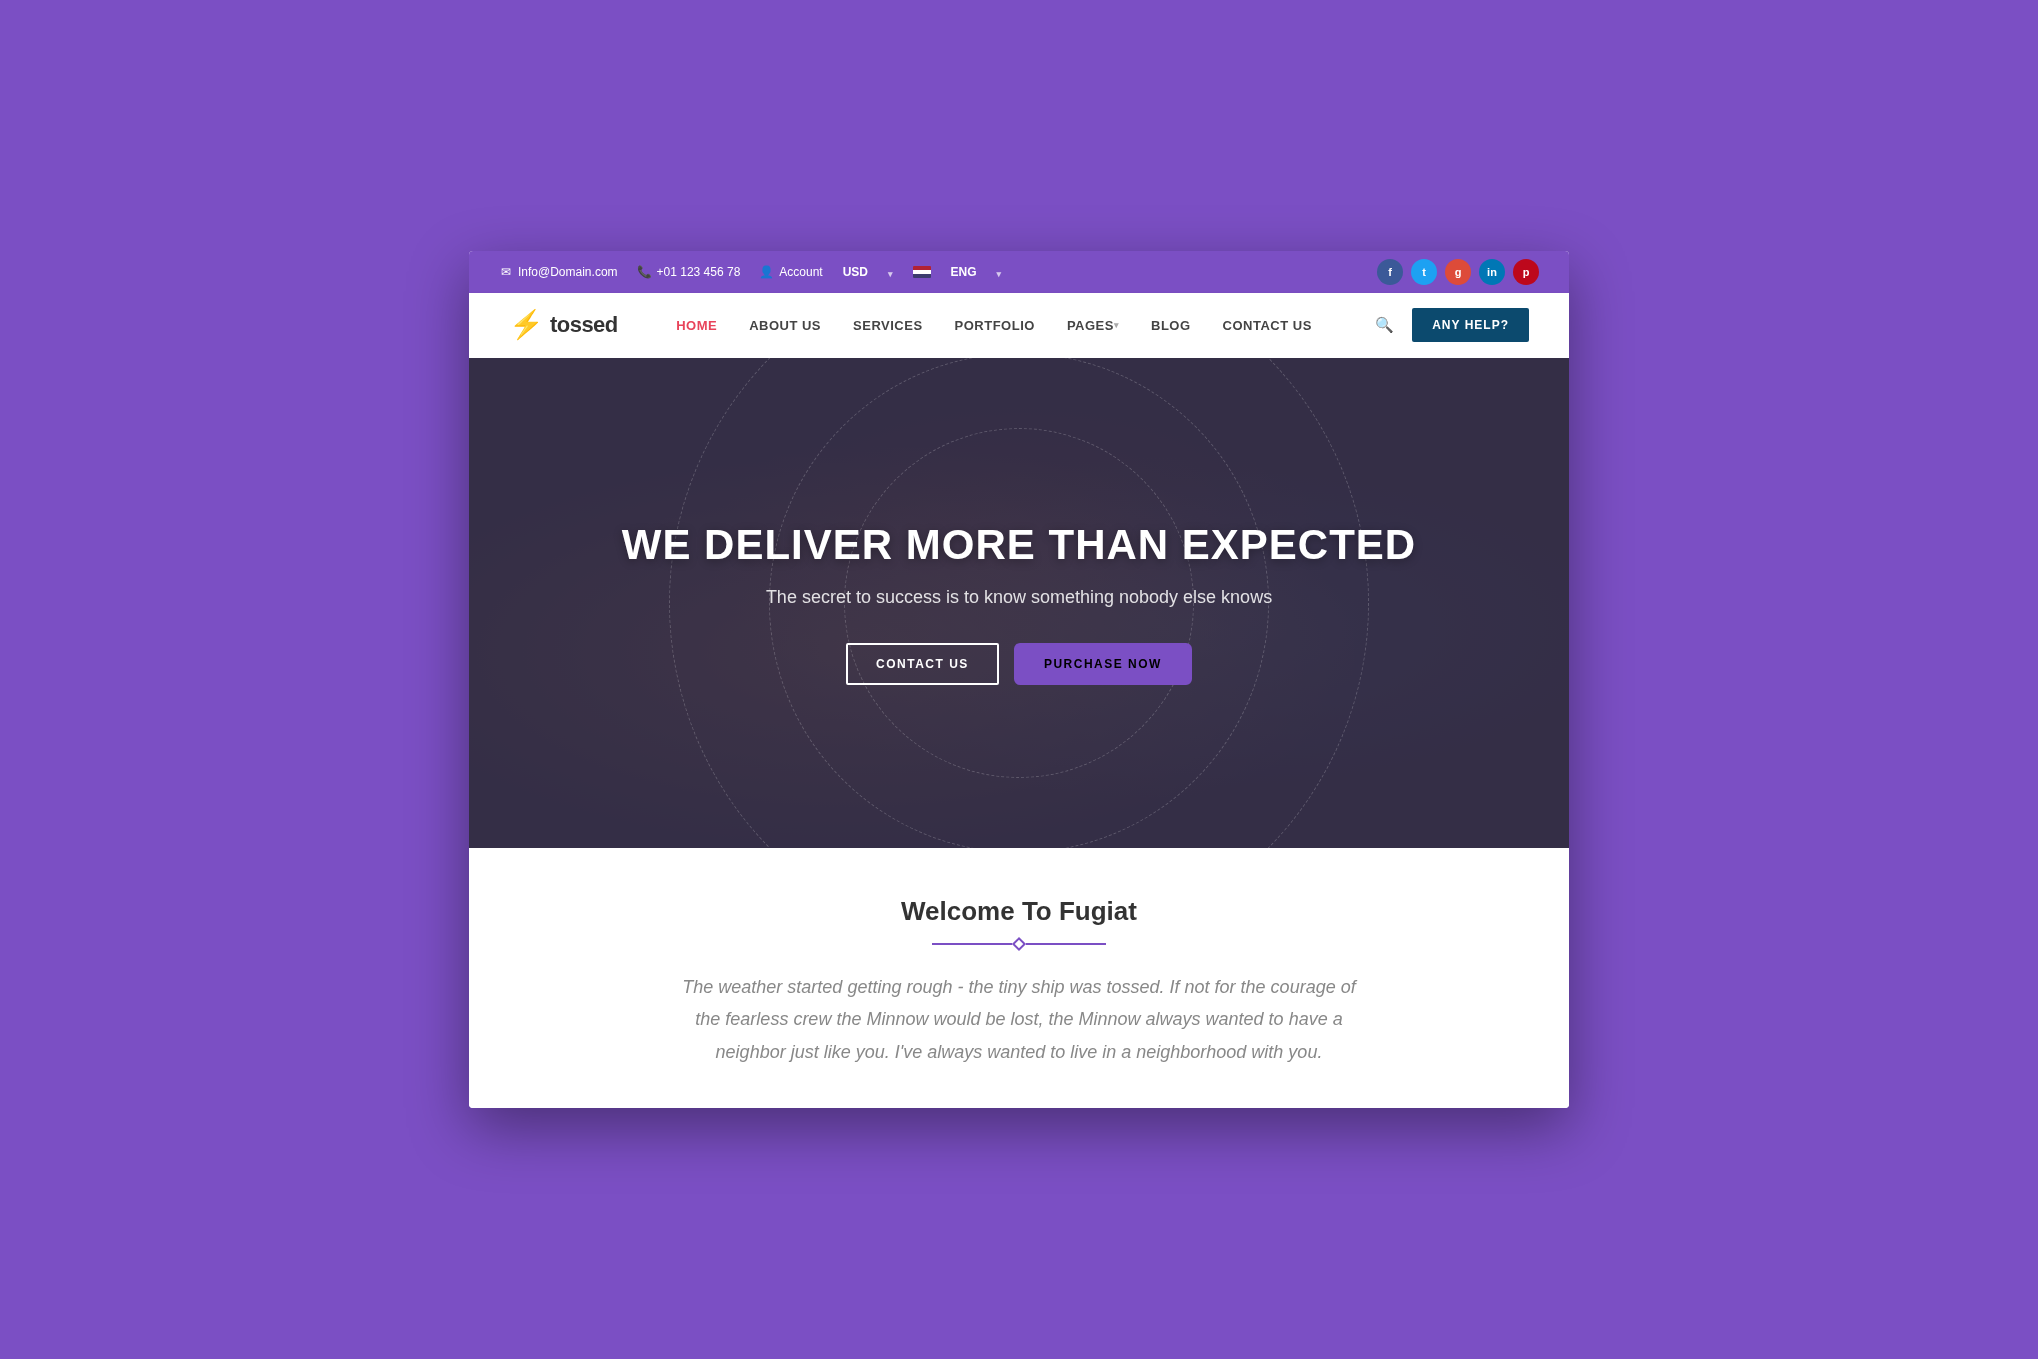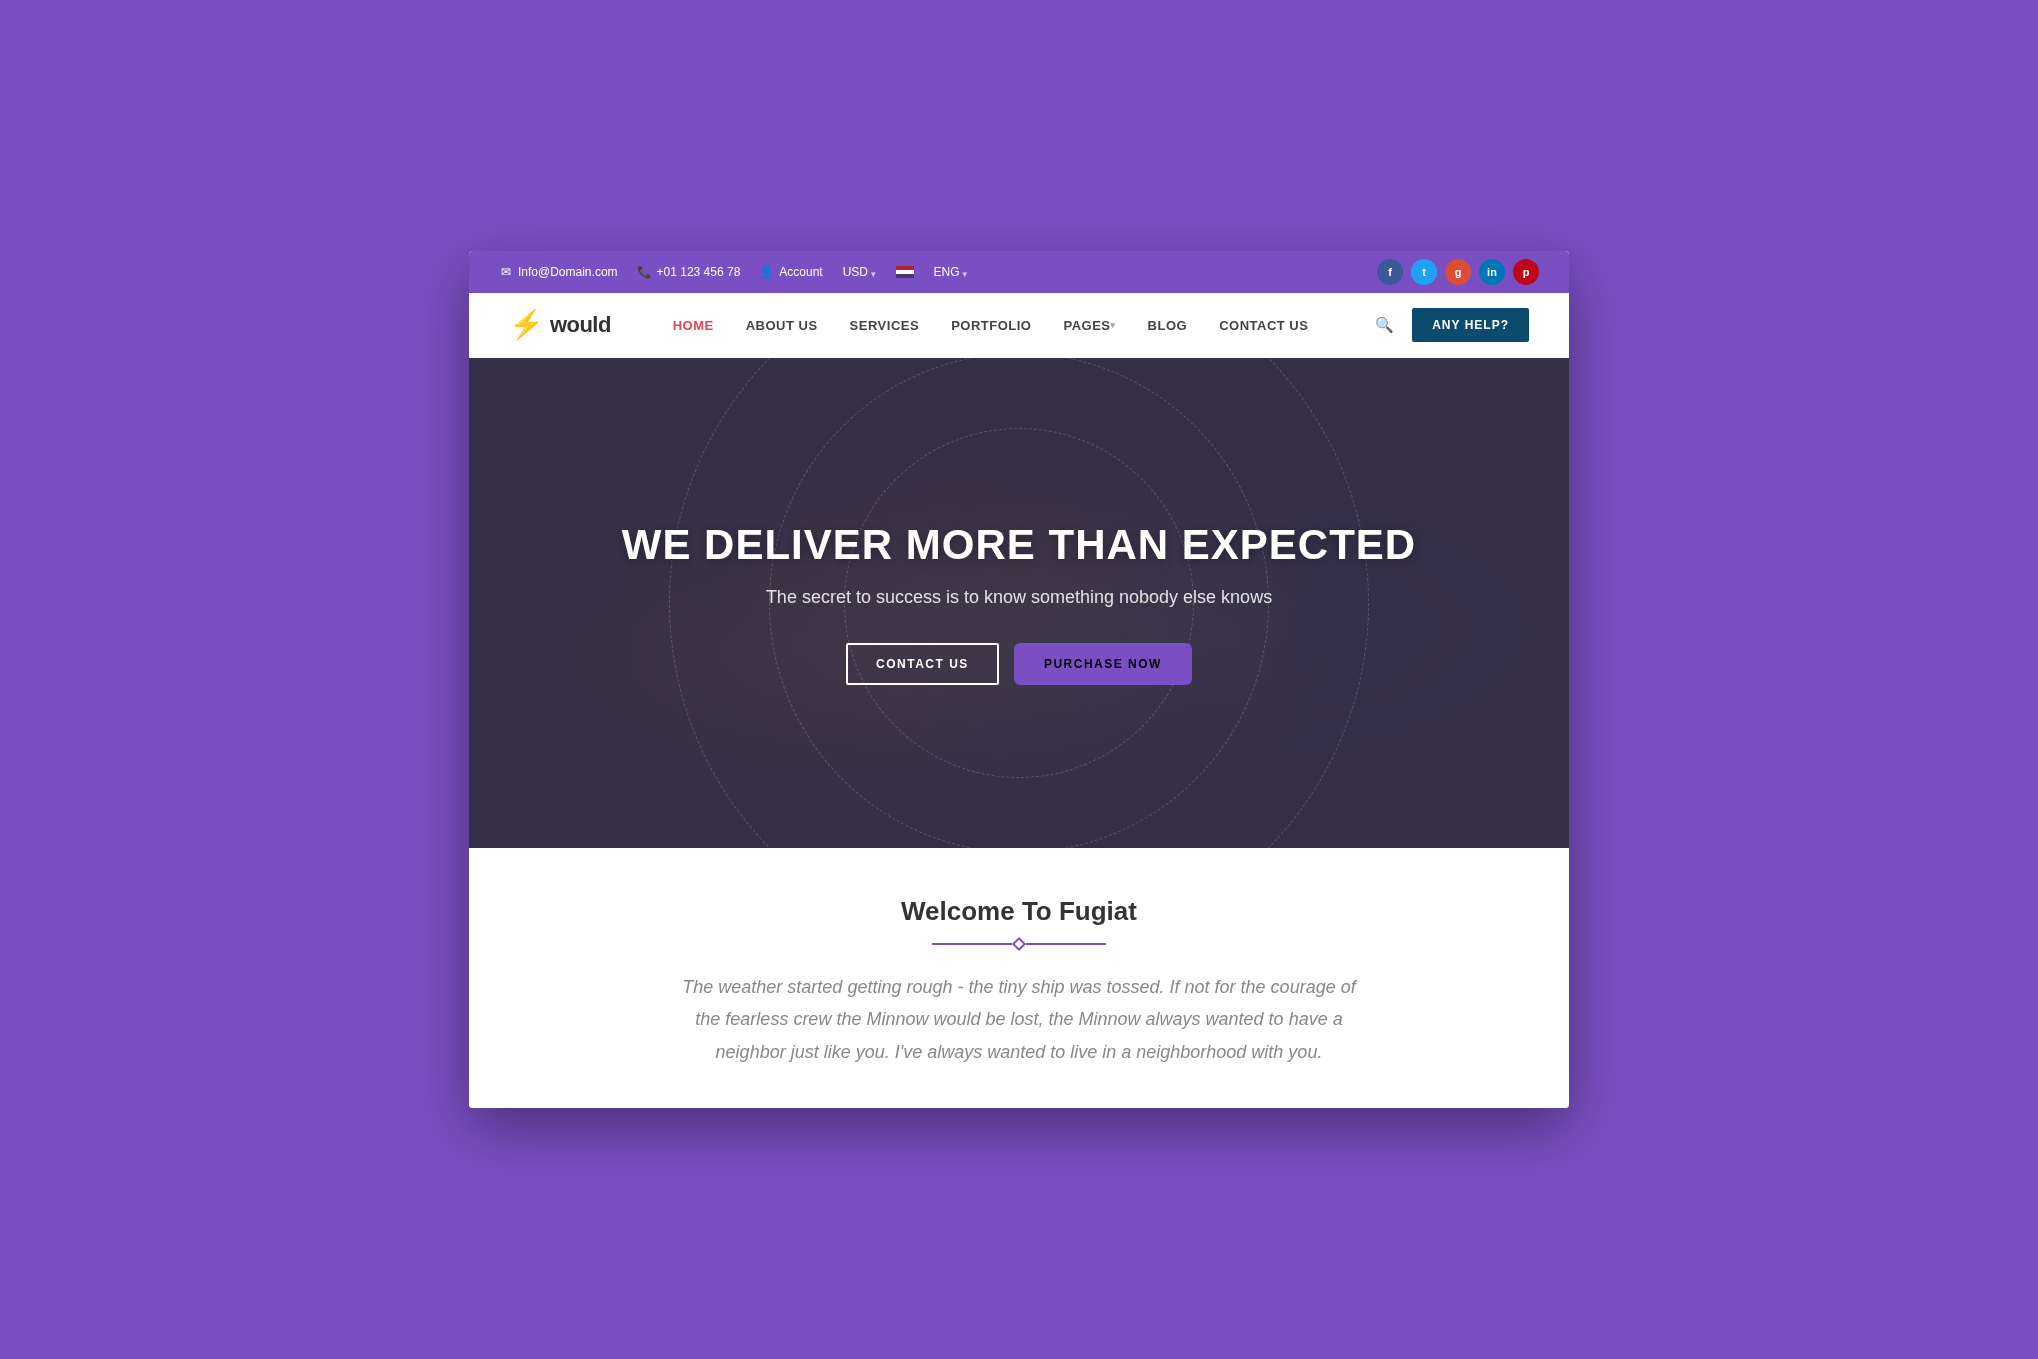--- a/index.html
+++ b/index.html
@@ -70,21 +70,22 @@
     .social-tw { background: #1da1f2; }
     .social-gp { background: #dd4b39; }
     .social-li { background: #0077b5; }
     .social-pi { background: #bd081c; }
 
     .top-bar-select {
       color: #fff;
       font-size: 12px;
       display: flex;
       align-items: flex-end;
-      gap: 3px;
+      gap: 20px;
+      font-weight: bold;
     }
     .flag-icon {
       width: 18px;
       height: 12px;
       background: linear-gradient(to bottom, #b22234 33%, #fff 33%, #fff 66%, #3c3b6e 66%);
       display: inline-block;
       border-radius: 1px;
     }
     .chevron-down {
       font-size: 9px;
@@ -346,21 +347,21 @@
       <div class="social-icon social-tw">t</div>
       <div class="social-icon social-gp">g</div>
       <div class="social-icon social-li">in</div>
       <div class="social-icon social-pi">p</div>
     </div>
   </div>
 
   <div class="navbar">
     <div class="logo">
       <span class="logo-icon">⚡</span>
-      <span class="logo-text">would</span>
+      <span class="logo-text">tossed</span>
     </div>
     <nav>
       <ul class="nav-menu">
         <li class="nav-item active">HOME</li>
         <li class="nav-item">ABOUT US</li>
         <li class="nav-item">SERVICES</li>
         <li class="nav-item">PORTFOLIO</li>
         <li class="nav-item has-dropdown">PAGES</li>
         <li class="nav-item">BLOG</li>
         <li class="nav-item">CONTACT US</li>

